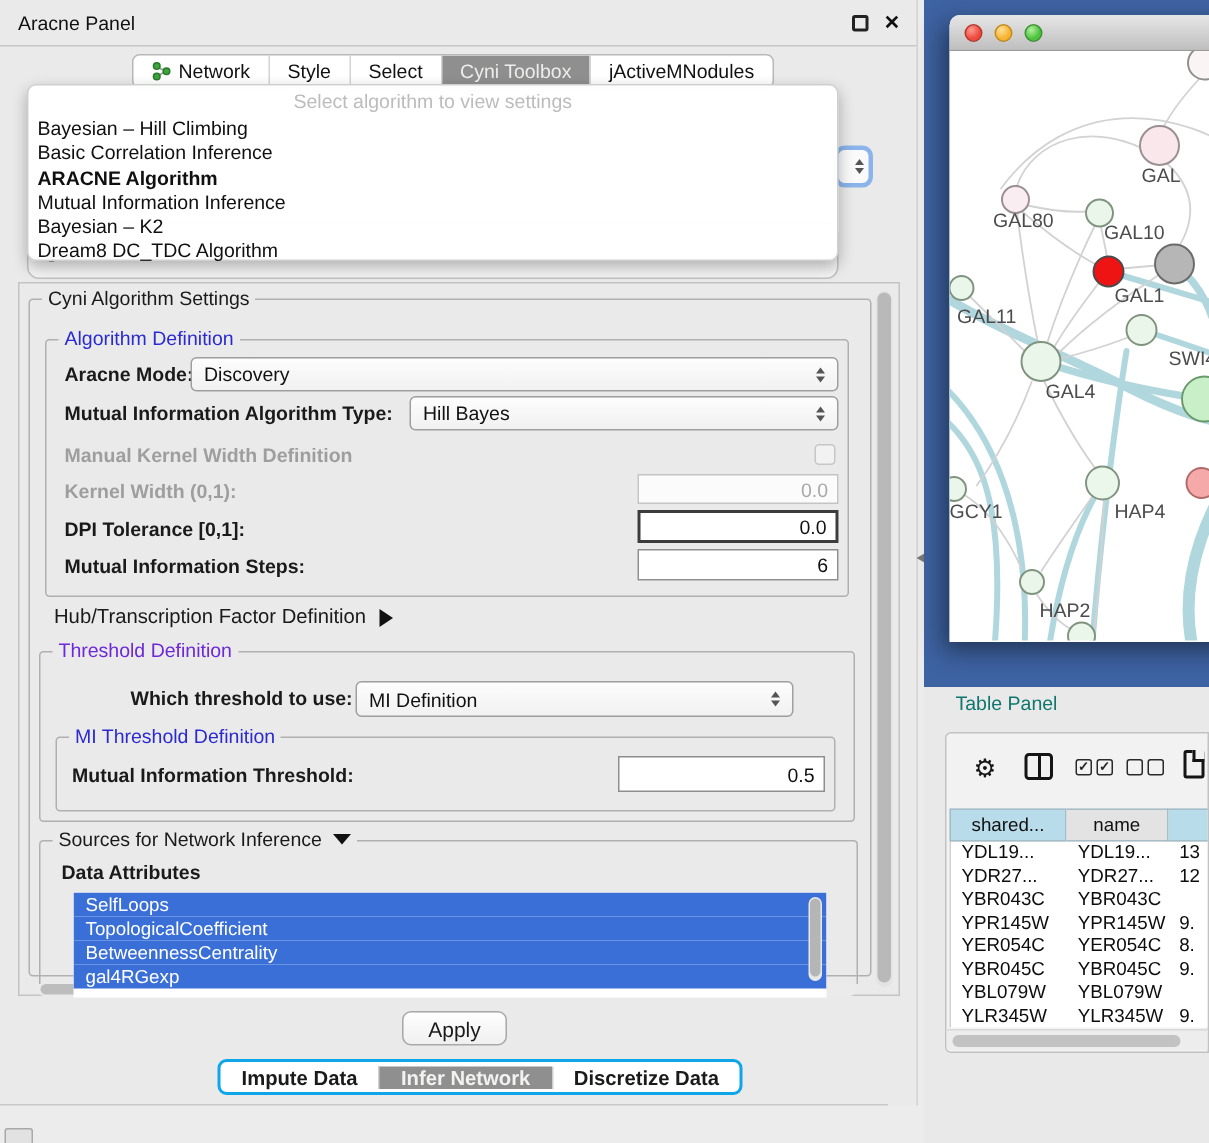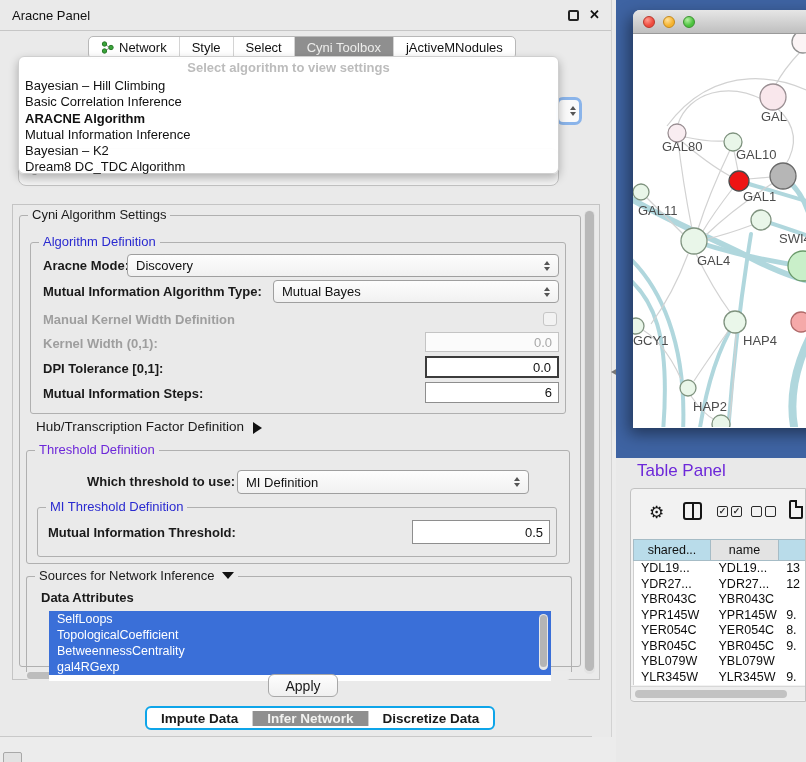--- a/index.html
+++ b/index.html
@@ -13,30 +13,30 @@
   .float-box { position:absolute; right:32px; top:10px; width:11px; height:11px; border:2px solid #222; border-radius:2px; background:transparent; }
   .close-x { position:absolute; right:11px; top:7px; font-size:13px; font-weight:bold; color:#111; }
 
   .tabbar { position:absolute; left:88px; top:36px; display:flex; background:#fff; border:1px solid #b8b8b8; border-radius:5px; overflow:hidden; height:23px; }
   .seg { display:flex; align-items:center; gap:5px; padding:0 12px; font-size:13px; color:#111; border-left:1px solid #d4d4d4; cursor:default; white-space:nowrap; }
   .seg:first-child { border-left:none; }
   .seg.sel { background:#8f8f8f; color:#ededeb; }
 
   
   .popup { position:absolute; left:18px; top:56px; width:541px; height:118px; background:rgba(255,255,255,0.97); border:1px solid #cfcfcf; border-radius:6px; box-shadow:0 4px 10px rgba(0,0,0,0.28); z-index:20; padding-top:3px; }
-  .popup-ph { text-align:center; color:#bcbcbc; font-size:13px; height:18px; line-height:16px;font-weight:bold; }
+  .popup-ph { text-align:center; color:#bcbcbc; font-size:13px; height:18px; line-height:16px; }
   .popup-item { font-size:13px; line-height:16.3px; padding-left:6px; color:#101010; white-space:nowrap; }
   .popup-item.bold { font-weight:bold; }
 
   .combo-fragment { position:absolute; left:556px; top:97px; width:26px; height:28px; border:3px solid #8ab4ea; border-radius:7px; background:#fafafa; z-index:10; }
   .hidden-sliver { position:absolute; left:18px; top:148px; width:541px; height:38px; border:1px solid #c2c2c2; border-radius:8px; background:#f4f4f4; z-index:5; overflow:hidden; }
   .hidden-sliver span { position:absolute; left:12px; top:11px; font-size:13px; color:#9a9a9a; }
 
   
-  .settings { position:absolute; left:12px; top:188px; width:588px; height:476px; background:#eaeaea; border:1px solid #c4c4c4;margin-top:16px; }
+  .settings { position:absolute; left:12px; top:188px; width:588px; height:476px; background:#eaeaea; border:1px solid #c4c4c4; }
   .vscroll { position:absolute; right:4px; top:5px; width:11px; height:464px; background:#e3e3e3; border-radius:6px; }
   .vscroll .thumb { position:absolute; left:1px; top:1px; width:9px; height:460px; background:#b9b9b9; border-radius:5px; }
   .hscroll { position:absolute; left:12px; top:466px; width:546px; height:9px; background:#ebebeb; border-radius:5px; }
   .hscroll .thumb { position:absolute; left:2px; top:1px; width:96%; height:7px; background:#bdbdbd; border-radius:4px; }
 
   .group { position:absolute; border:1px solid #b0b0b0; border-radius:3px; }
   .glabel { position:absolute; top:-9px; left:8px; background:#eaeaea; padding:0 4px; font-size:13px; white-space:nowrap; }
   .glabel.blue { color:#2a2ad0; }
   .glabel.green { color:#6d28d9; }
 
@@ -81,21 +81,21 @@
   .net-window { position:absolute; left:633px; top:10px; width:200px; height:418px; background:#fff; border-radius:7px 7px 0 0; box-shadow:-4px 6px 16px rgba(0,0,0,0.45); overflow:hidden; }
   .net-titlebar { height:24px; background:linear-gradient(#e6e6e6,#bfbfbf); border-bottom:1px solid #9a9a9a; display:flex; align-items:center; padding-left:10px; gap:8px; }
   .light { width:12px; height:12px; border-radius:50%; }
   .light.red { background:radial-gradient(circle at 35% 30%, #ff9a8f, #ee4b3e 60%); border:1px solid #b8352a; }
   .light.yellow { background:radial-gradient(circle at 35% 30%, #ffe09a, #f5b32e 60%); border:1px solid #c4891c; }
   .light.green { background:radial-gradient(circle at 35% 30%, #b3f0a0, #4cc23e 60%); border:1px solid #3a9230; }
   .net-canvas { position:relative; width:100%; height:393px; background:#fff; }
   .nlabel { font-family:"Liberation Sans", sans-serif; font-size:13px; fill:#4c4c4c; }
 
   
-  .tp-title { position:absolute; left:637px; top:461px; font-size:17px; color:#6d28d9; }
+  .tp-title { position:absolute; left:637px; top:461px; font-size:13px; color:#0f766e; }
   .table-box { position:absolute; left:630px; top:488px; width:176px; height:214px; background:#f2f2f2; border:1px solid #c2c2c2; border-radius:4px 0 0 4px; overflow:hidden; }
   .tp-toolbar { position:relative; height:50px; }
   .gear { position:absolute; left:18px; top:13px; font-size:17px; color:#151515; }
   .split-icon { position:absolute; left:52px; top:13px; width:19px; height:18px; border:2px solid #151515; border-radius:3px; }
   .split-icon::after { content:""; position:absolute; left:6.5px; top:0; width:2px; height:14px; background:#151515; }
   .cbpair { position:absolute; top:17px; display:flex; gap:3px; }
   .cb { width:11px; height:11px; border:1.5px solid #2a2a2a; border-radius:2px; font-size:9px; line-height:9px; text-align:center; color:#2a2a2a; font-weight:bold; }
   .doc-icon { position:absolute; left:158px; top:11px; width:14px; height:19px; border:2px solid #151515; border-radius:2px; }
   .doc-icon::after { content:""; position:absolute; right:-2px; top:-2px; width:6px; height:6px; background:#f2f2f2; border-left:2px solid #151515; border-bottom:2px solid #151515; }
 
@@ -185,21 +185,21 @@
         <div class="combo" style="left:96px; top:11px; width:432px; height:23px;">
           <span>Discovery</span>
           <div class="stepper">
               <div class="tri-up"></div>
               <div class="tri-down"></div>
             </div>
         </div>
 
         <span class="rowlbl" style="left:12px; top:38px;">Mutual Information Algorithm Type:</span>
         <div class="combo" style="left:242px; top:37px; width:286px; height:23px;">
-          <span>Mutual Bayes</span>
+          <span>Hill Bayes</span>
           <div class="stepper">
               <div class="tri-up"></div>
               <div class="tri-down"></div>
             </div>
         </div>
 
         <span class="rowlbl dis" style="left:12px; top:66px;">Manual Kernel Width Definition</span>
         <div class="checkbox" style="left:512px; top:69px;"></div>
 
         <span class="rowlbl dis" style="left:12px; top:90px;">Kernel Width (0,1):</span>

